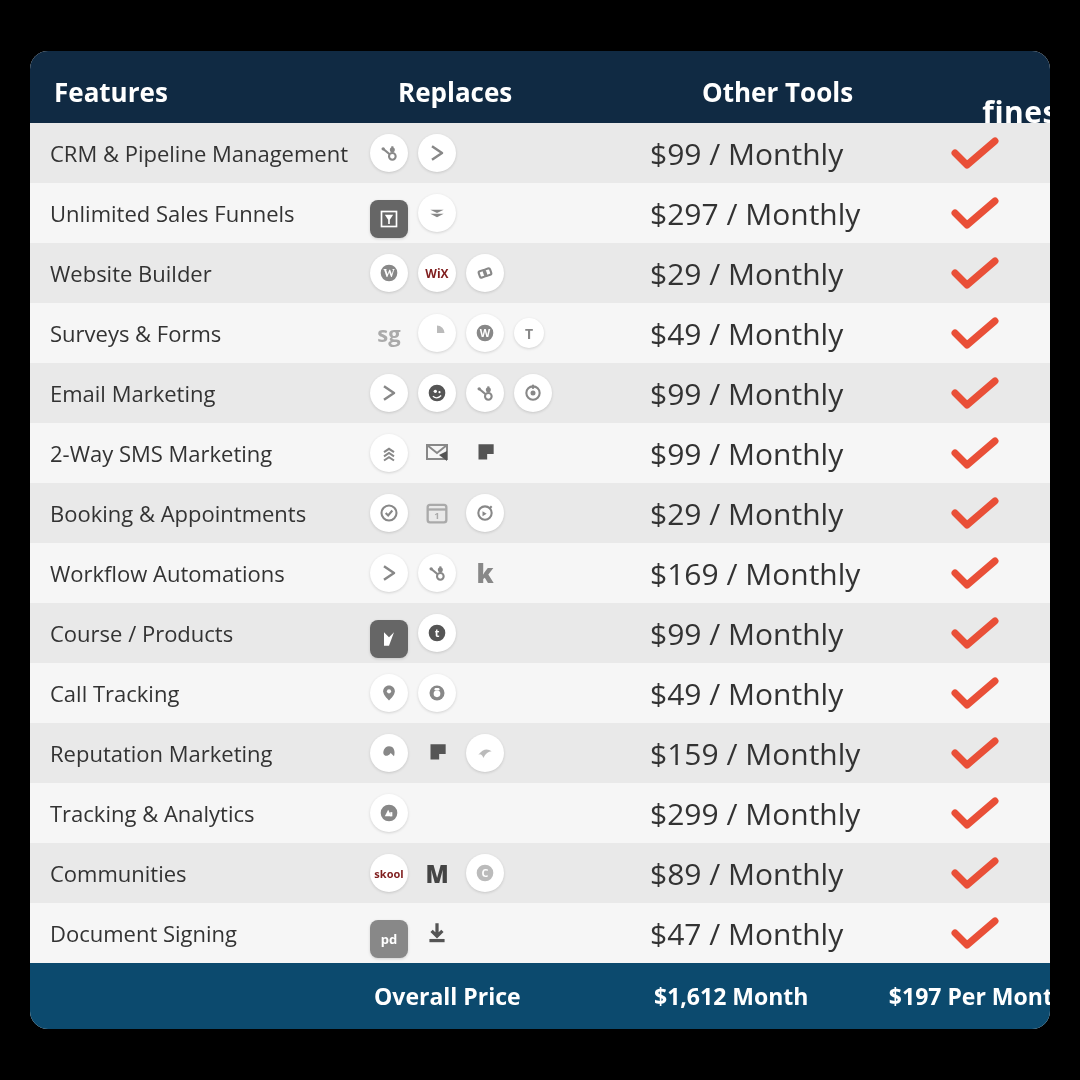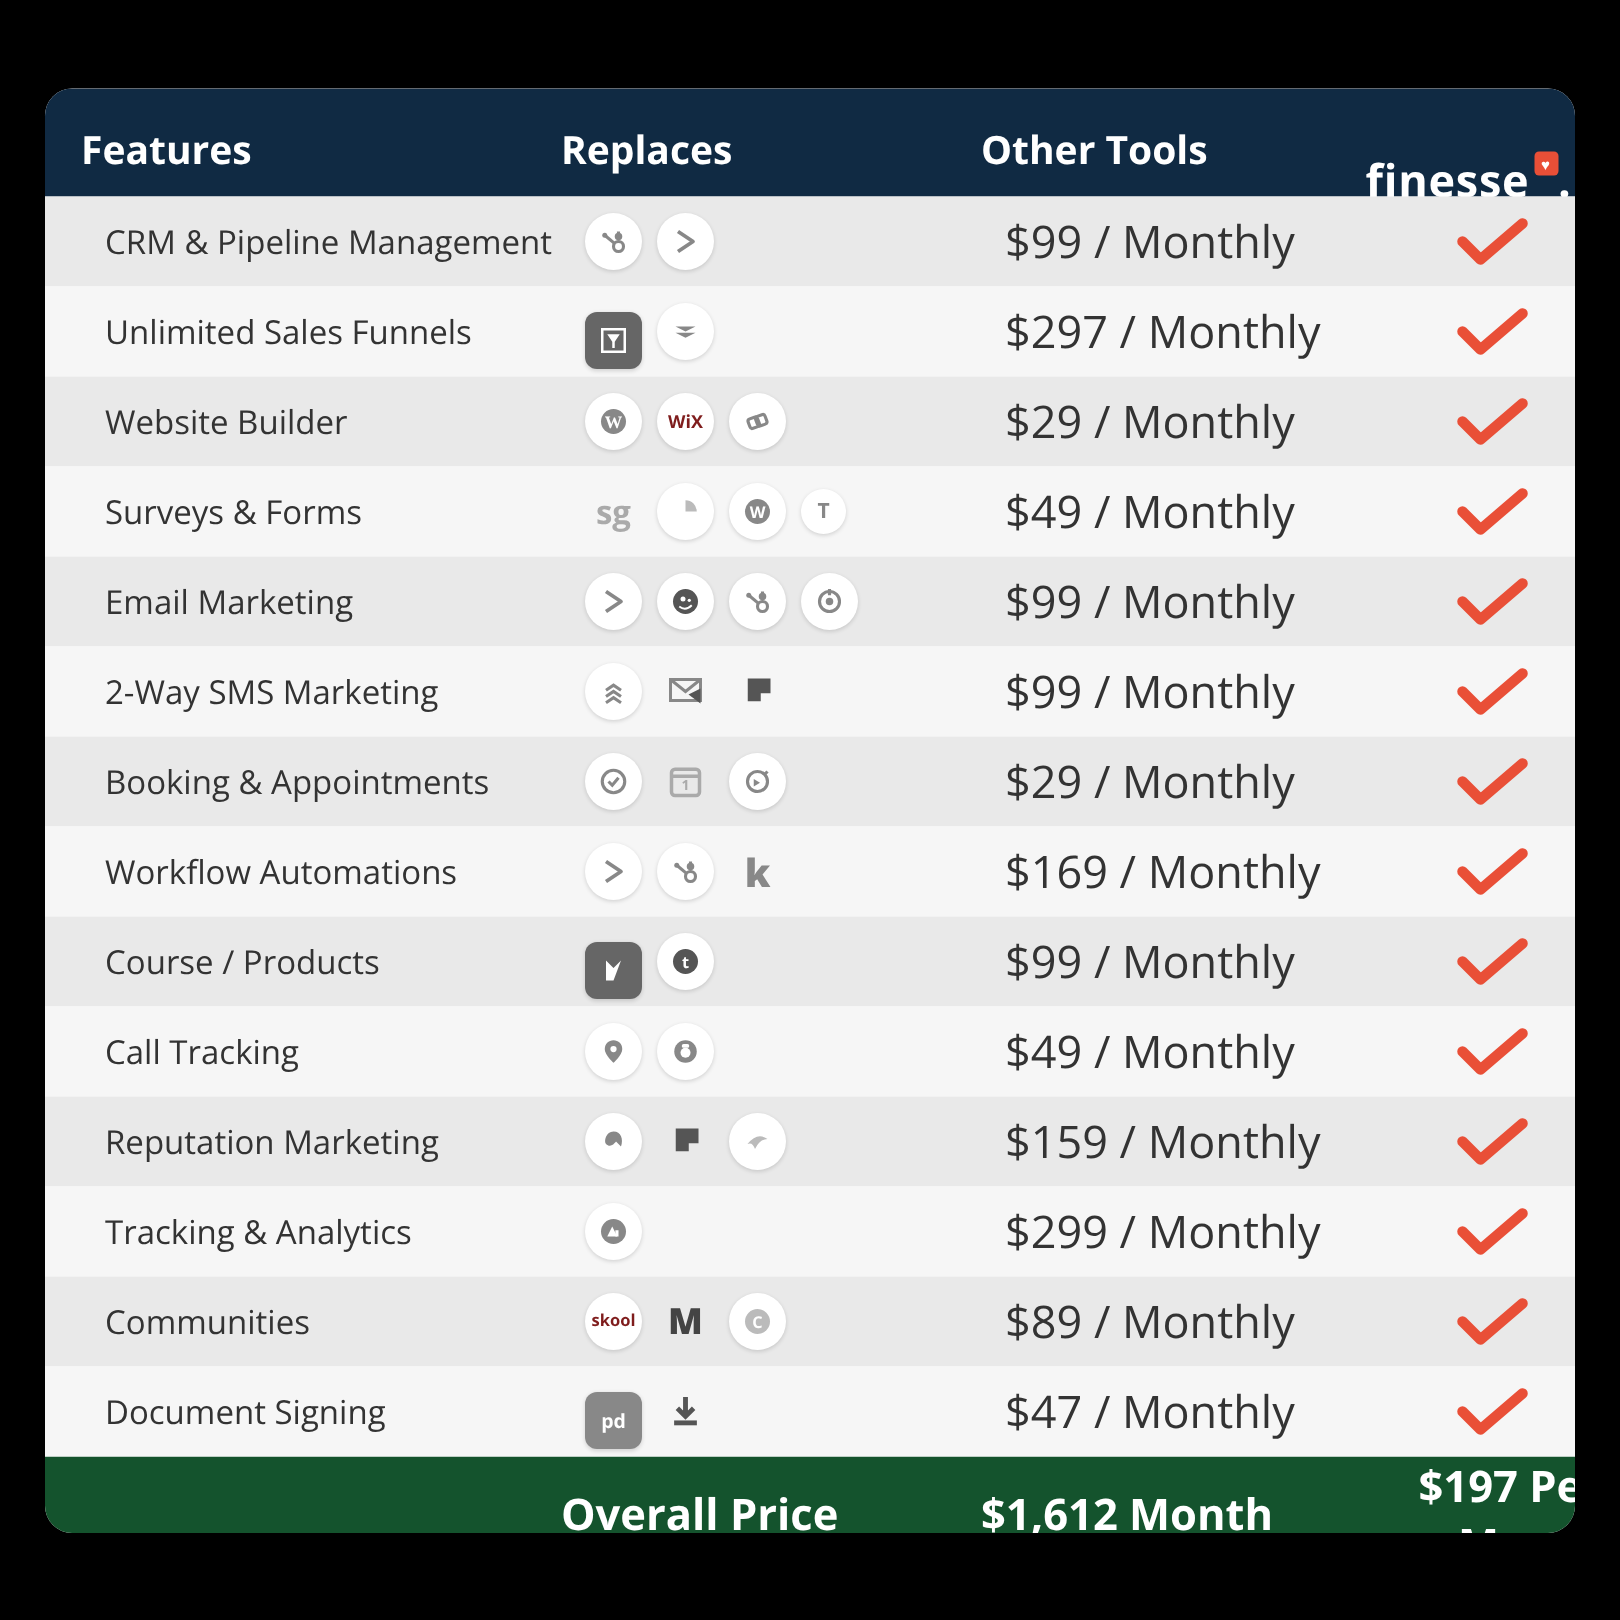--- a/index.html
+++ b/index.html
@@ -19,39 +19,40 @@
     background: #fff;
   }
   .thead {
     display: grid;
     grid-template-columns: 320px 280px 230px 190px;
     align-items: center;
     background: #102a43;
     color: #fff;
     height: 72px;
     padding: 0 24px;
+    gap: 24px;
   }
   .thead .h { font-weight: 700; font-size: 26px; }
   .brand {
     display: flex; justify-content: center; align-items: center;
     font-weight: 700; font-size: 30px; letter-spacing: .5px; margin-top: 40px;
   }
   .brand-badge {
     position: relative; top: -10px; margin-left: 3px;
     width: 16px; height: 16px; background: #e94f37; border-radius: 3px;
     display: inline-flex; align-items: center; justify-content: center;
     font-size: 10px; color: #fff;
   }
   .rows { display: flex; flex-direction: column; }
   .row {
     display: grid;
     grid-template-columns: 320px 280px 230px 190px;
     align-items: center;
     height: 60px;
-    padding: 0 40px;
+    padding: 0 20px;
     background: #e9e9e9;
     color: #333;
   }
   .row.alt { background: #f6f6f6; }
   .feat { font-size: 22px; color: #333; }
   .price { font-size: 30px; color: #333; }
   .icons { display: flex; gap: 10px; align-items: center; }
   .ic {
     width: 38px; height: 38px; border-radius: 50%;
     background: #fff; box-shadow: 0 1px 3px rgba(0,0,0,.15);
@@ -61,26 +62,26 @@
   .ic.sq { border-radius: 8px; background: #666; color:#fff;margin-top:12px; }
   .ic.plain { box-shadow:none; background: transparent; }
   .ic svg { width: 20px; height: 20px; fill: #888; }
   .ic .txt { font-size: 12px; color:#7f1d1d; font-weight:700;}
   .check { display: flex; justify-content: center; }
   .check svg { width: 48px; height: 32px; }
   .tfoot {
     display: grid;
     grid-template-columns: 320px 280px 230px 190px;
     align-items: center;
-    background: #14532d;
+    background: #0c4a6e;
     color: #fff;
-    height: 51px;
+    height: 66px;
     padding: 0 24px;
     font-weight: 700;
-    font-size: 29px;
+    font-size: 23px;
   }
   .tfoot .r { text-align: left; }
   .tfoot .c4 { text-align: right; padding-right: 6px; }
 </style>
 </head>
 <body>
 
 <div class="card">
   <div class="thead">
     <div class="h">Features</div>

